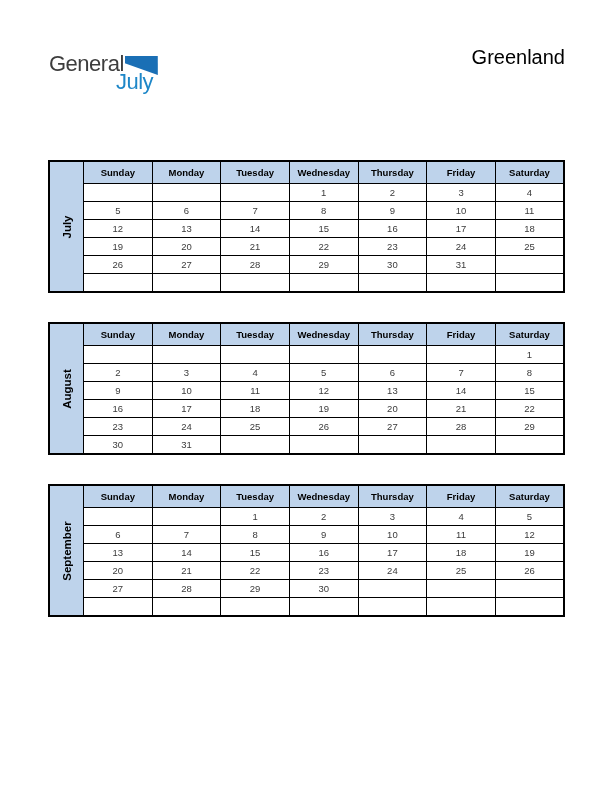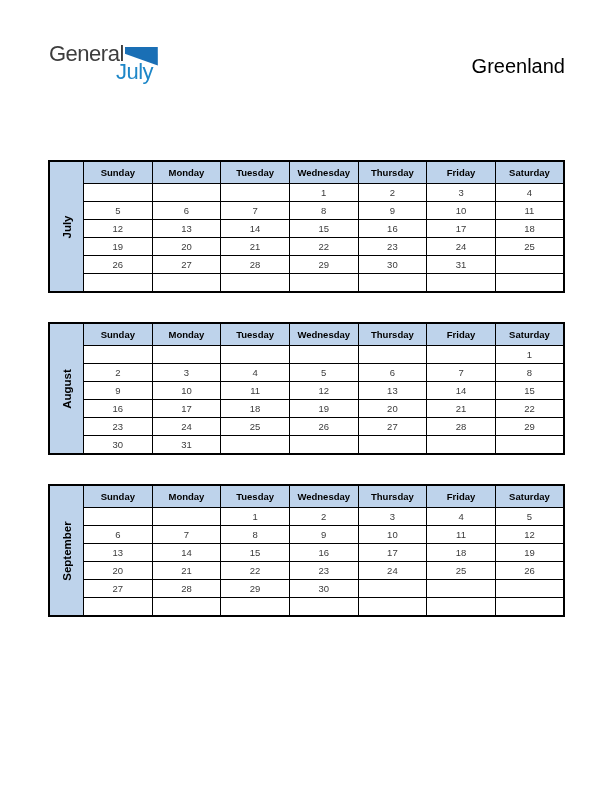--- a/index.html
+++ b/index.html
@@ -16,21 +16,22 @@
   }
 
   
   .logo {
     position: absolute;
     left: 49px;
     top: 42px;
   }
   .logo-top {
     display: flex;
-    align-items: center;
+    align-items: flex-start;
+    margin-top: 10px;
   }
   .logo-general {
     font-size: 22px;
     line-height: 24px;
     color: var(--logo-gray, #3d3d3d);
     letter-spacing: -0.5px;
   }
   .logo-triangle {
     display: inline-block;
     width: 33px;
@@ -57,21 +58,21 @@
     text-align: right;
     color: #000000;
   }
   .title {
     font-size: 31px;
     line-height: 38px;
   }
   .subtitle {
     font-size: 20px;
     line-height: 26px;
-    margin-top: 19px;
+    margin-top: 10px;
   }
 
   
   .months {
     position: absolute;
     left: 48px;
     top: 130px;
     margin-top: 30px;
   }
   table.month-table {

